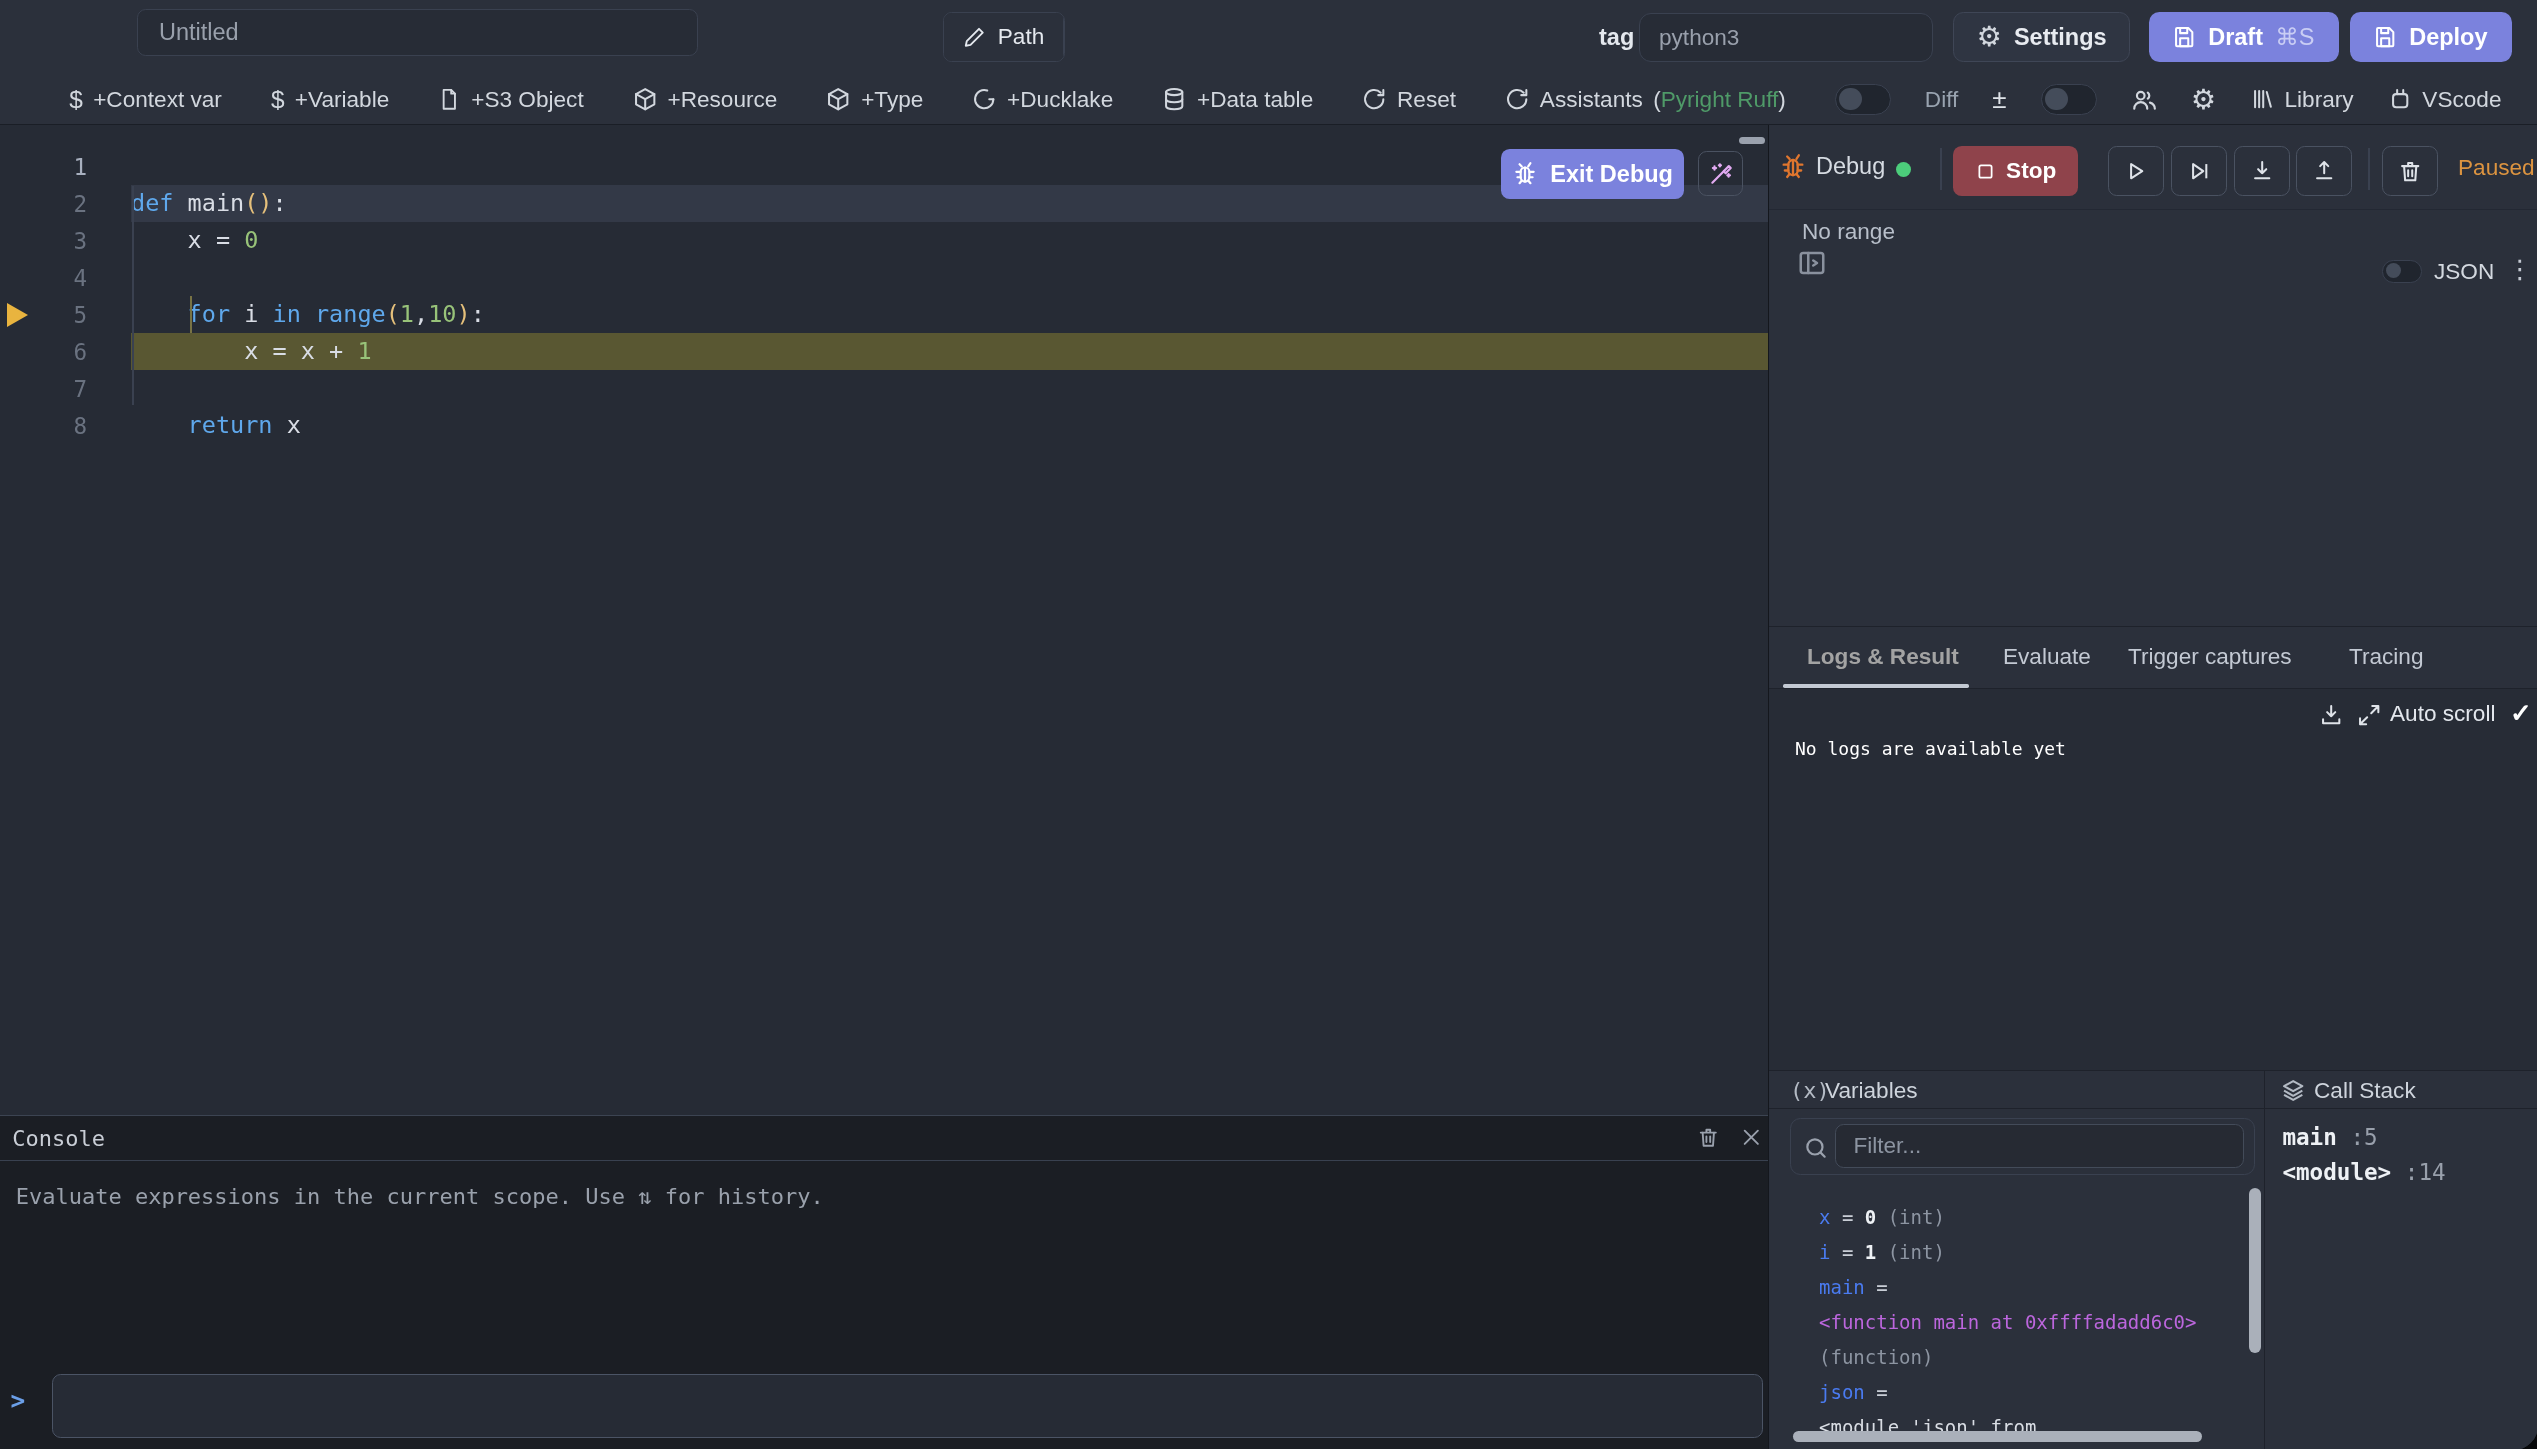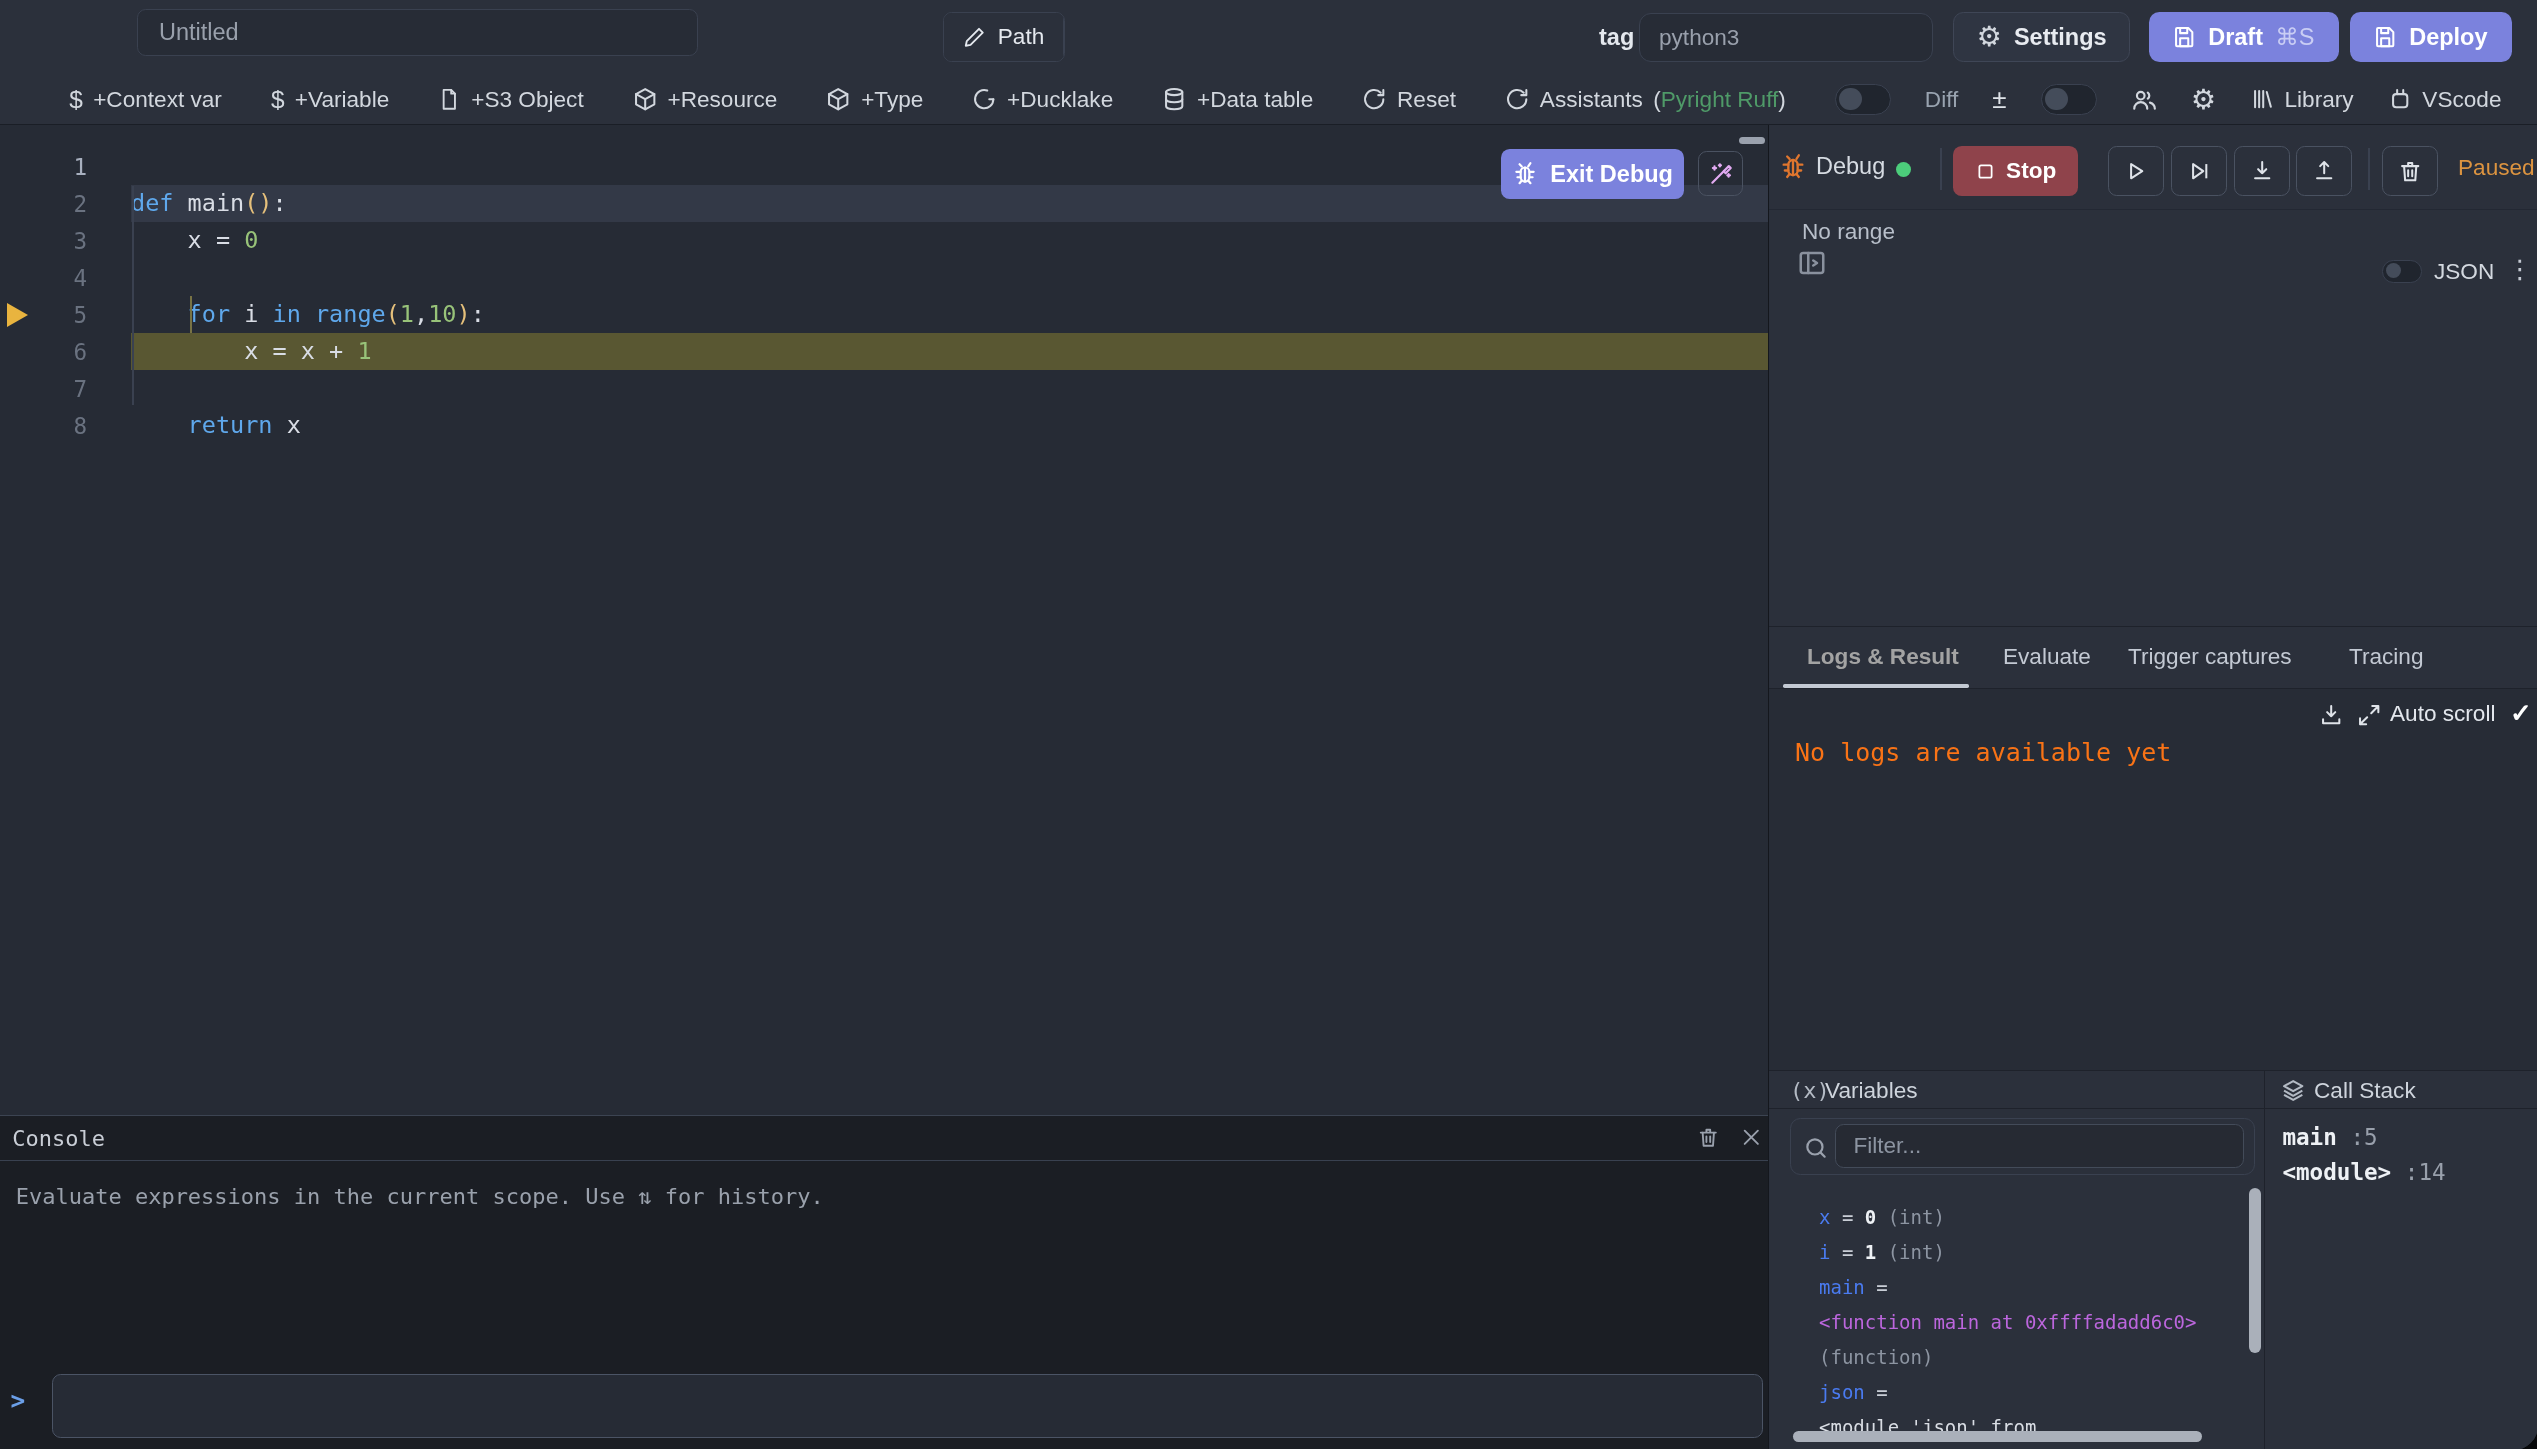--- a/index.html
+++ b/index.html
@@ -136,21 +136,21 @@
   .tab-active { color:#a3a3a3; font-weight:bold; }
   .t1 { left:38px; } .t2 { left:234px; } .t3 { left:359px; } .t4 { left:580px; }
   .tab-underline { position:absolute; left:14px; bottom:0; width:186px; height:4.4px; background:#c3c9d3; border-radius:1.7px; }
 
   
   .logs { position:relative; height:381px; background:#272c36; }
   .log-dl { position:absolute; left:550px; top:14px; color:#dfe3e9; cursor:pointer; }
   .log-expand { position:absolute; left:588px; top:14px; color:#dfe3e9; cursor:pointer; }
   .autoscroll { position:absolute; left:621px; top:12.2px; font-size:22.6px; color:#e3e7ed; }
   .as-check { position:absolute; left:741px; top:8.7px; font-size:26px; color:#ffffff; font-weight:bold; }
-  .logs-empty { position:absolute; left:26px; top:49px; font-size:25px; color:#f97316;
+  .logs-empty { position:absolute; left:26px; top:49px; font-size:18px; color:#ffffff;
     font-family:"DejaVu Sans Mono", monospace; }
 
   
   .bottom { position:relative; height:381px; display:flex; border-top:1.7px solid #1e222b; }
   .vars { position:relative; width:496px; border-right:1.7px solid #1e222b; }
   .stack { position:relative; flex:1; }
   .pane-header { position:absolute; left:0; top:0; right:0; height:38px; border-bottom:1.7px solid #1e222b; }
   .vars-ico { position:absolute; left:21px; top:7px; font-size:22px; color:#b3bac4;
     font-family:"DejaVu Sans Mono", monospace; }
   .vars-title { position:absolute; left:56px; top:7px; font-size:22.6px; color:#ced4dc; }

